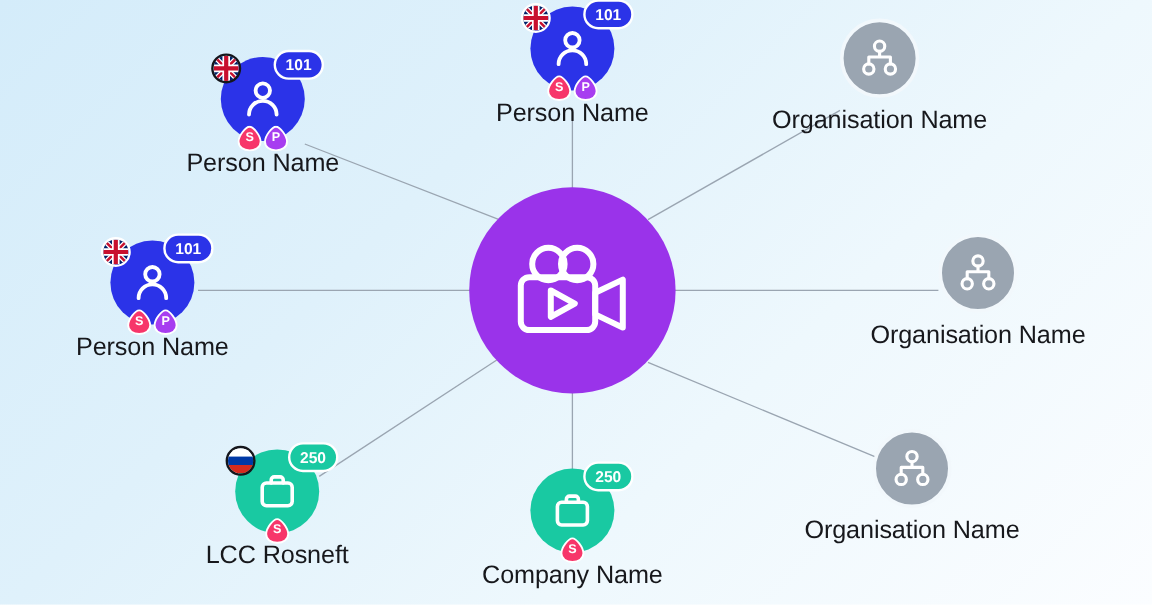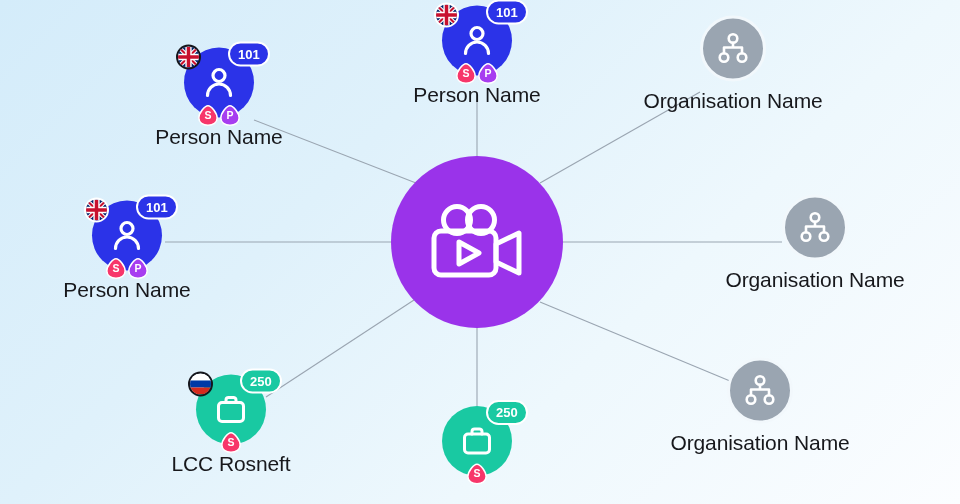--- a/index.html
+++ b/index.html
@@ -369,16 +369,17 @@
           <div class="count-pill">250</div>
           <div class="shields">
             <div class="shield">
               <svg class="sh-bg" viewBox="0 0 22 23">
                 <path d="M11 1.2 C14.5 1.2 20.6 9 20.6 14.2 C20.6 18.9 16.3 21.8 11 21.8 C5.7 21.8 1.4 18.9 1.4 14.2 C1.4 9 7.5 1.2 11 1.2 Z" fill="#f7366a" stroke="#ffffff" stroke-width="1.6"></path>
               </svg>
               <span class="sh-txt">S</span>
             </div>
           </div>
         </div>
+        <div class="node-label">Company Name</div>
       </div>
     </div>
 
 </div>
 
 </body></html>

